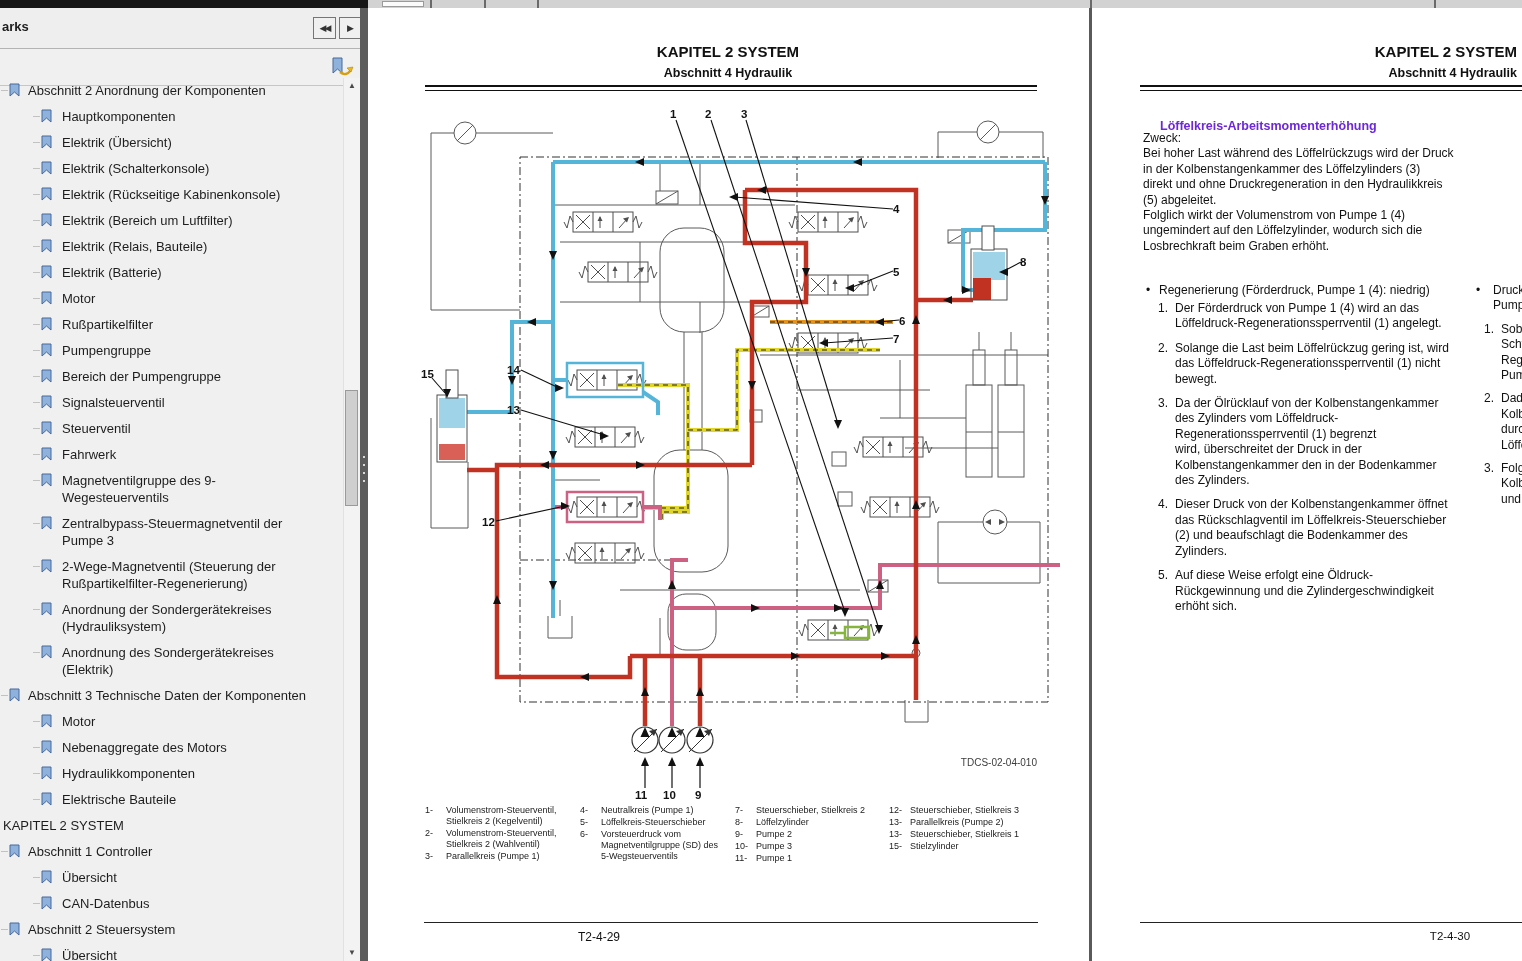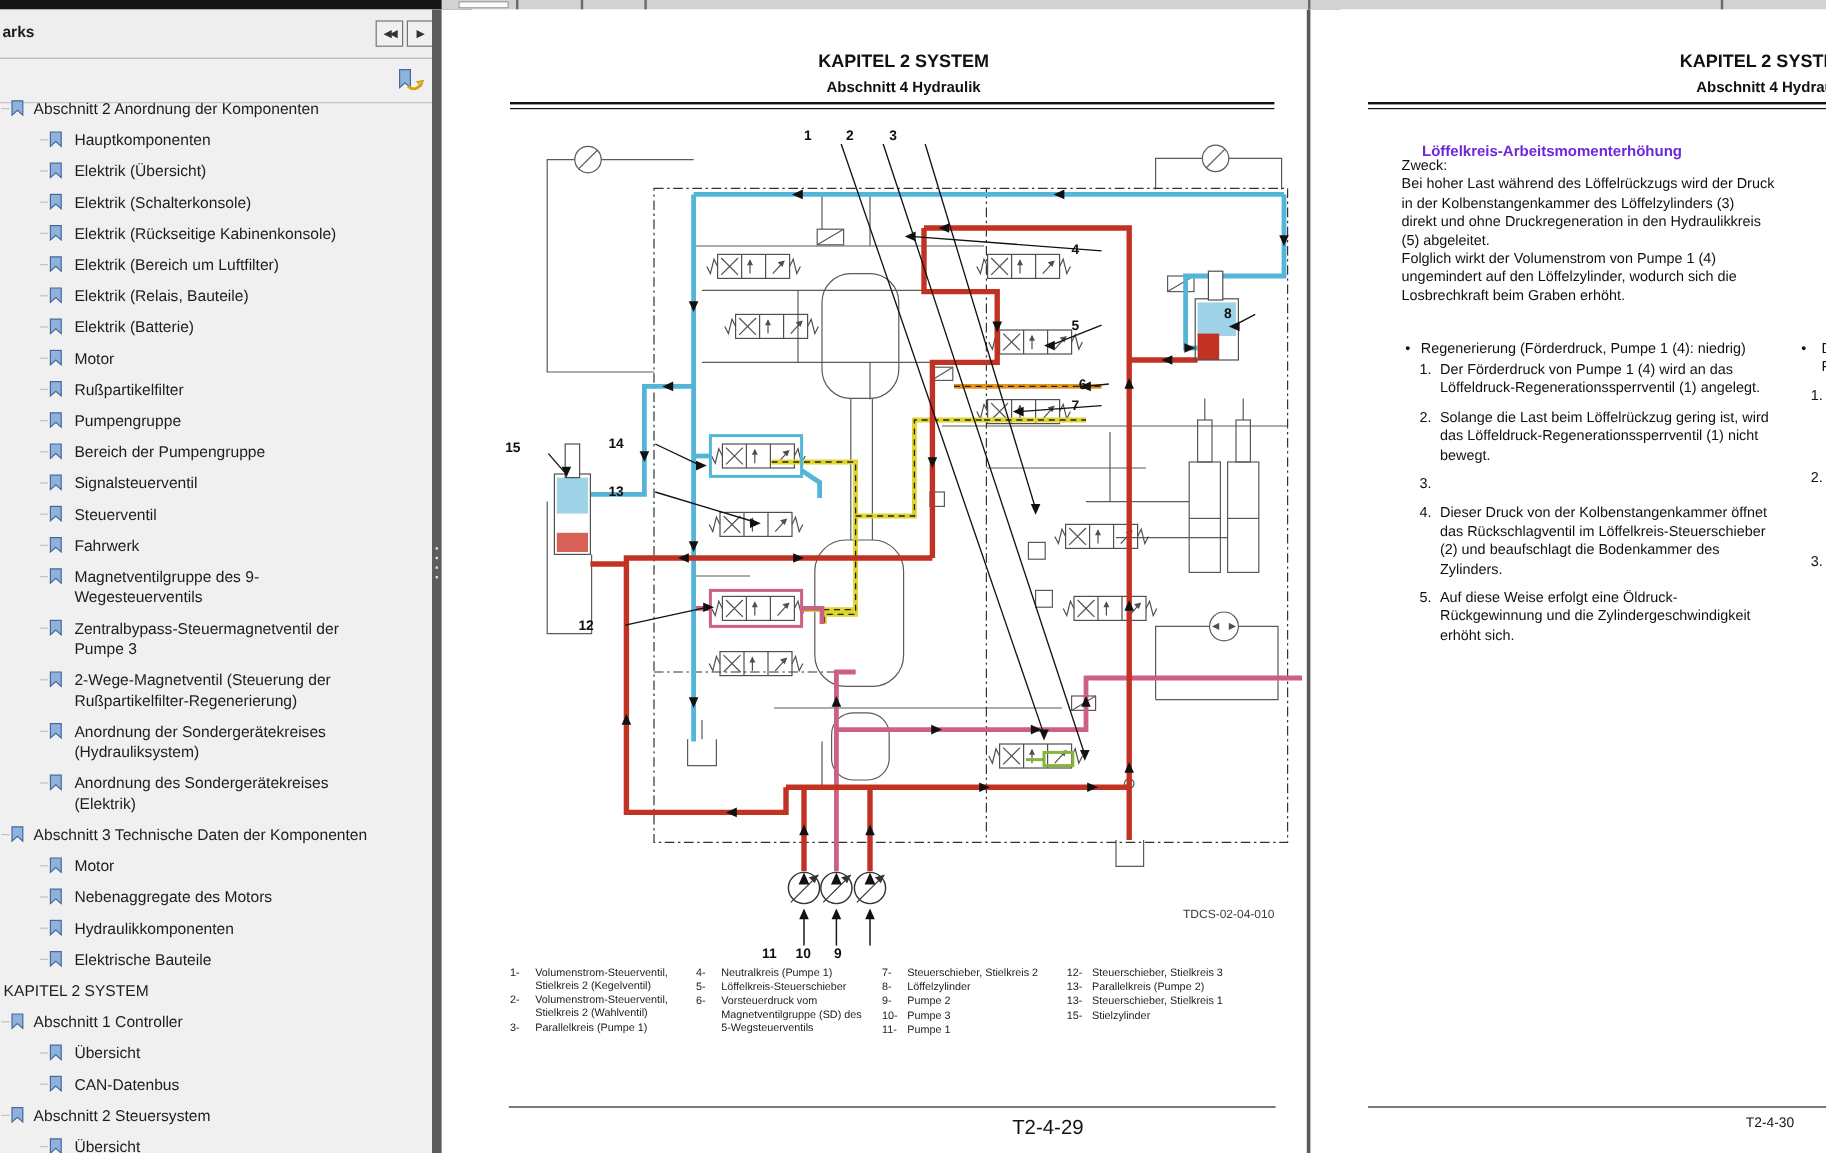--- a/index.html
+++ b/index.html
@@ -1,18 +1,18 @@
 <!DOCTYPE html>
 <html><head>
 <meta charset="utf-8">
 <style>
   html,body{margin:0;padding:0;}
   body{width:1522px;height:961px;overflow:hidden;position:relative;background:#ffffff;
        font-family:"Liberation Sans", sans-serif;}
-  .abs{position:absolute;padding-left:25px;}
+  .abs{position:absolute;}
 
   
   #topbar-side{left:0;top:0;width:368px;height:8px;background:#161616;}
   #topbar-main{left:368px;top:0;width:1154px;height:8px;background:#d2d2d2;}
   .tick{position:absolute;top:0;width:2px;height:8px;background:#6a6a6a;}
   #topbar-whitebox{position:absolute;left:14px;top:1px;width:42px;height:6px;background:#fbfbfb;border:1px solid #9a9a9a;box-sizing:border-box;}
 
   
   #sidebar{left:0;top:8px;width:360px;height:953px;background:#f0f0f1;overflow:hidden;}
   #sb-header{position:absolute;left:0;top:0;width:360px;height:40px;background:#eeeeef;border-bottom:1px solid #b3b3b3;}
@@ -47,21 +47,21 @@
   #page-right{left:1092px;top:8px;width:430px;height:953px;background:#fff;}
 
   .pg-title{font-weight:bold;font-size:15px;color:#111;}
   .pg-sub{font-weight:bold;font-size:12.5px;color:#111;}
   .dbl-rule{height:3px;border-top:2px solid #111;border-bottom:1px solid #111;}
 
   #lp-title{left:578px;top:43px;width:300px;text-align:center;}
   #lp-sub{left:578px;top:66px;width:300px;text-align:center;}
   #lp-rule{left:425px;top:85px;width:612px;}
   #lp-footer-rule{left:424px;top:922px;width:614px;height:1px;background:#222;}
-  #lp-footer{left:578px;top:930px;width:300px;text-align:right;font-size:17px;color:#111;}
+  #lp-footer{left:578px;top:930px;width:300px;text-align:left;font-size:12px;color:#111;}
   #lp-figcode{left:905px;top:757px;width:132px;text-align:right;font-size:10px;color:#3c3c3c;}
 
   
   .callout{position:absolute;font-size:11.5px;font-weight:bold;color:#111;}
 
   
   .leg-col{position:absolute;top:805px;width:152px;font-size:9px;line-height:11px;color:#222;}
   .leg-item{display:flex;margin-bottom:1px;}
   .leg-item .ln{width:21px;flex:none;}
   .leg-item .lt{white-space:pre-line;}
@@ -793,20 +793,26 @@
 Löffeldruck-Regenerationssperrventil (1) angelegt.</span>
     </div>
     <div class="rp-item">
     <span class="n">2.</span>
     <span class="t">Solange die Last beim Löffelrückzug gering ist, wird
 das Löffeldruck-Regenerationssperrventil (1) nicht
 bewegt.</span>
     </div>
     <div class="rp-item">
     <span class="n">3.</span>
+    <span class="t">Da der Ölrücklauf von der Kolbenstangenkammer
+des Zylinders vom Löffeldruck-
+Regenerationssperrventil (1) begrenzt
+wird, überschreitet der Druck in der
+Kolbenstangenkammer den in der Bodenkammer
+des Zylinders.</span>
     </div>
     <div class="rp-item">
     <span class="n">4.</span>
     <span class="t">Dieser Druck von der Kolbenstangenkammer öffnet
 das Rückschlagventil im Löffelkreis-Steuerschieber
 (2) und beaufschlagt die Bodenkammer des
 Zylinders.</span>
     </div>
     <div class="rp-item">
     <span class="n">5.</span>

